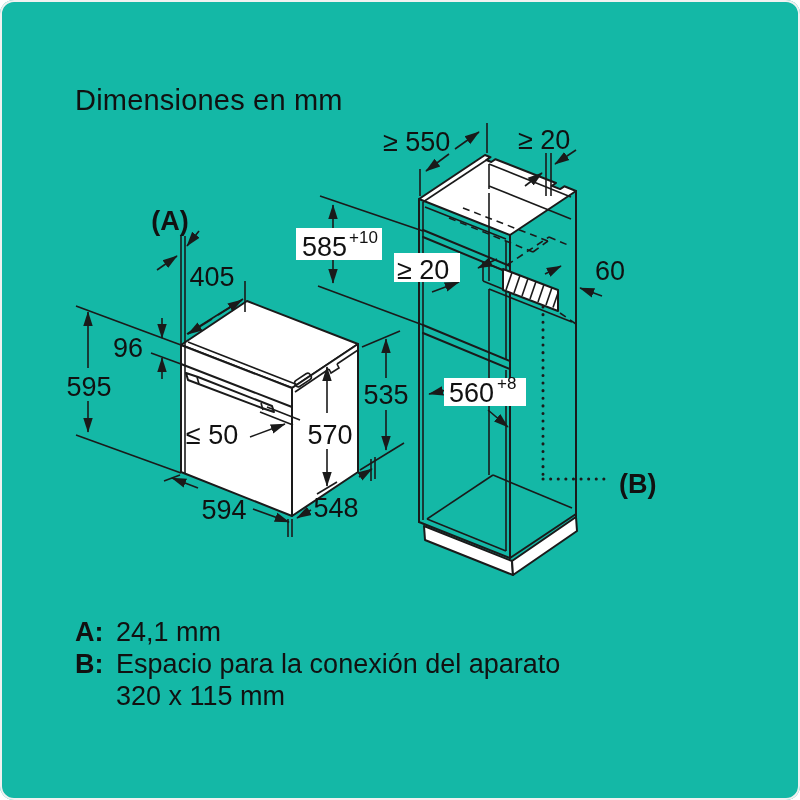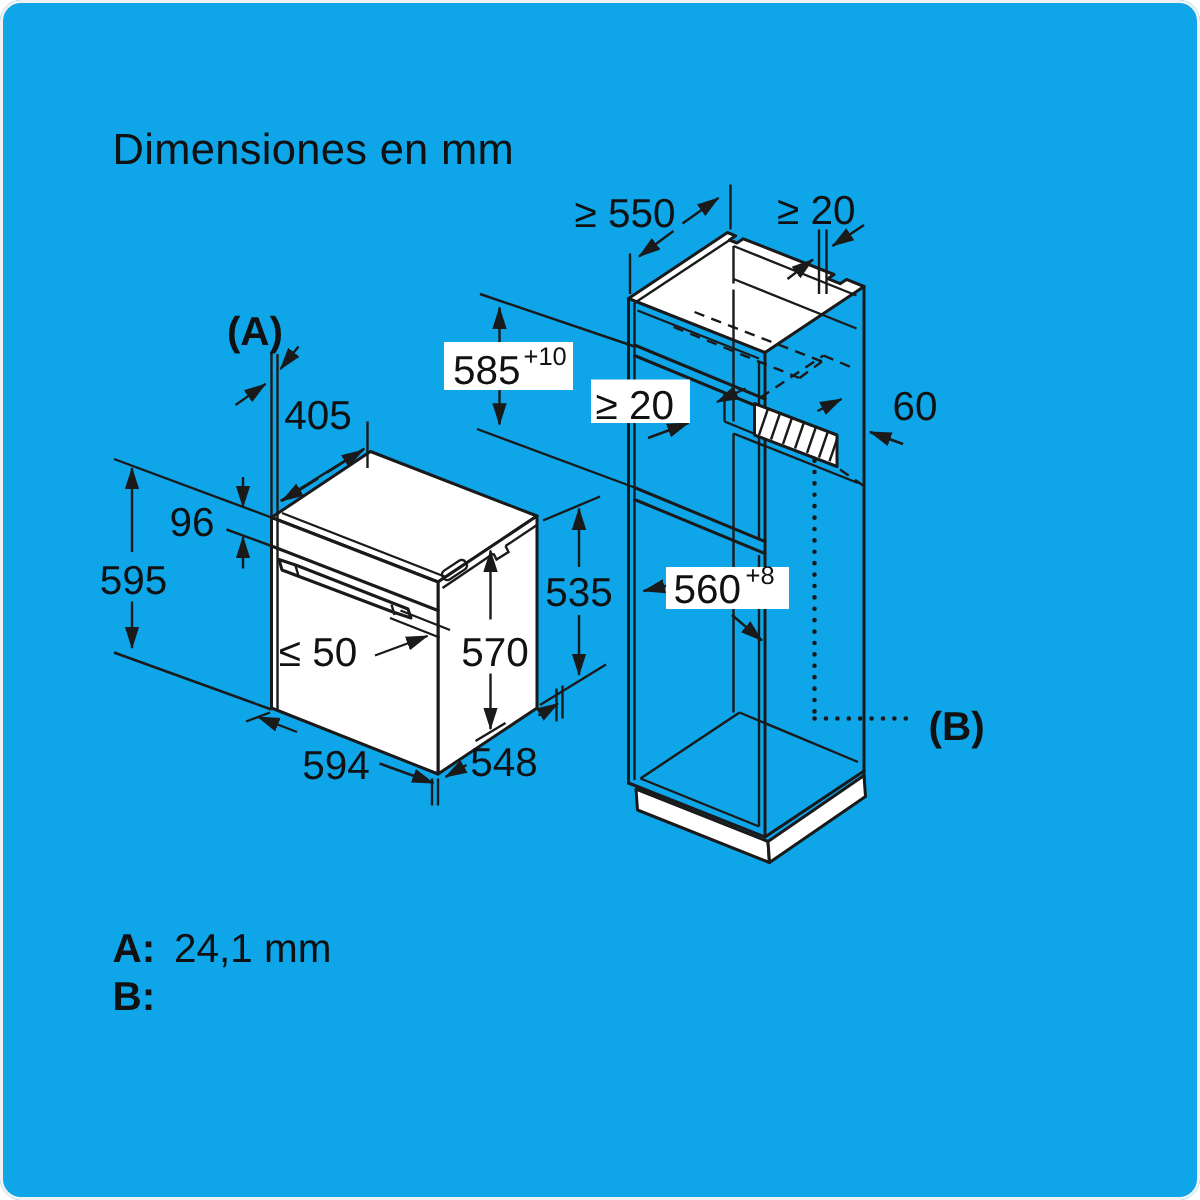--- a/index.html
+++ b/index.html
@@ -1,16 +1,16 @@
 <!DOCTYPE html>
 <html><head>
 <meta charset="utf-8">
 <style>
   html,body{margin:0;padding:0;background:#fff;}
-  .page{position:relative;width:800px;height:800px;background:#0ea5e9;overflow:hidden;
+  .page{position:relative;width:800px;height:800px;background:#14b8a6;overflow:hidden;
         border-radius:14px;box-shadow:inset 0 0 0 2px #f1f1f1;
         font-family:"Liberation Sans",sans-serif;color:#111;}
   .title{position:absolute;left:75px;top:84px;font-size:29px;letter-spacing:.2px;}
   .notes{position:absolute;left:75px;top:616px;font-size:27px;line-height:32px;}
   .note{display:flex;align-items:flex-start;margin-bottom:0px;}
   .note-key{font-weight:bold;width:41px;flex:0 0 41px;}
   .note-val span{display:block;}
   svg{position:absolute;left:0;top:0;}
   .ln{stroke:#1a1a1a;stroke-width:2;fill:none;stroke-linejoin:round;stroke-linecap:round;}
   .thin{stroke:#1a1a1a;stroke-width:1.6;fill:none;}
@@ -224,17 +224,19 @@
   <div class="notes">
     <div class="note">
       <span class="note-key">A:</span>
       <span class="note-val">
           <span>24,1 mm</span>
         </span>
     </div>
     <div class="note">
       <span class="note-key">B:</span>
       <span class="note-val">
+        <span>Espacio para la conexión del aparato</span>
+        <span>320 x 115 mm</span>
       </span>
     </div>
   </div>
 
 </div>
 
 </body></html>

